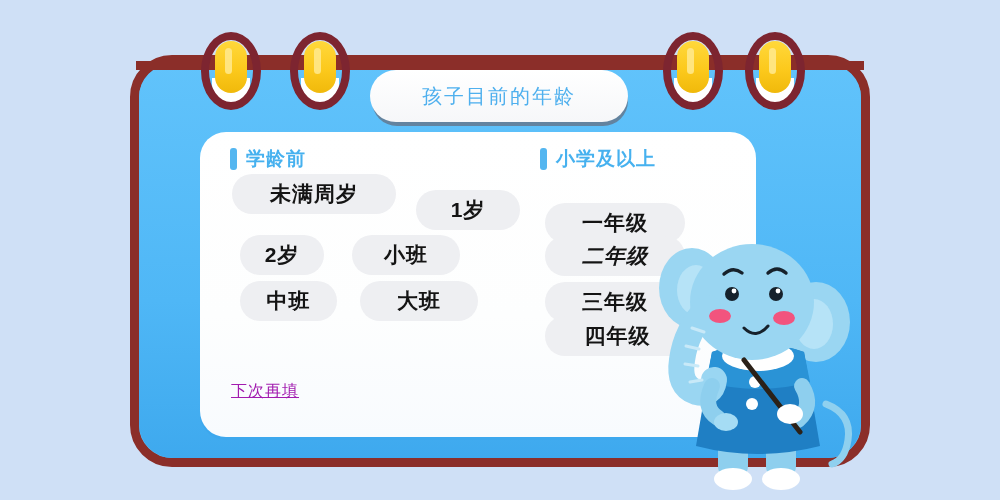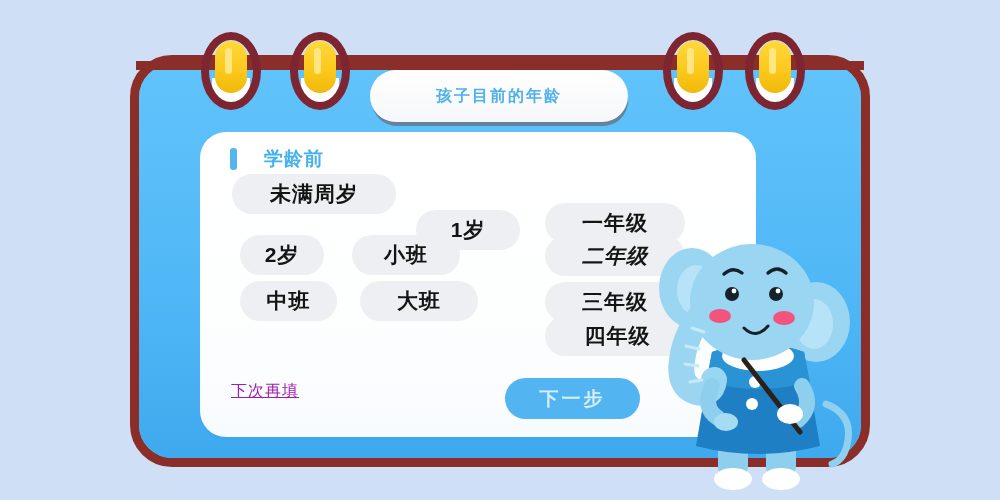--- a/index.html
+++ b/index.html
@@ -148,32 +148,32 @@
     top: 70px;
     width: 258px;
     height: 52px;
     border-radius: 26px;
     background: linear-gradient(180deg, #ffffff 0%, #f6f7f9 100%);
     display: flex;
     align-items: center;
     justify-content: center;
   }
   .title-text {
-    font-size: 16px;
-    font-weight: bold;
+    font-size: 20px;
+    font-weight: normal;
     color: #4fb0ee;
     letter-spacing: 2px;
   }
 
   
   .section-head {
     position: absolute;
     display: flex;
     align-items: center;
-    gap: 27px;
+    gap: 9px;
   }
   .section-head .bar {
     width: 7px;
     height: 22px;
     border-radius: 3px;
     background: #54b6f0;
   }
   .section-head .label {
     font-size: 19px;
     font-weight: bold;
@@ -280,36 +280,39 @@
 
   <div class="title-shadow"></div>
   <div class="title-pill">
     <span class="title-text">孩子目前的年龄</span>
   </div>
 
   <div class="section-head head-left">
     <span class="bar"></span>
     <span class="label">学龄前</span>
   </div>
+  <div class="section-head head-right">
+    <span class="bar"></span>
+    <span class="label">小学及以上</span>
+  </div>
 
   <div id="chips">
       <div class="chip" style="left: 232px; top: 174px; width: 164px;">未满周岁</div>
-      <div class="chip" style="left: 416px; top: 190px; width: 104px; margin-top: 20px;">1岁</div>
+      <div class="chip" style="left: 416px; top: 190px; width: 104px;">1岁</div>
       <div class="chip" style="left: 240px; top: 235px; width: 84px;">2岁</div>
       <div class="chip" style="left: 352px; top: 235px; width: 108px;">小班</div>
       <div class="chip" style="left: 240px; top: 281px; width: 97px; text-align: center;">中班</div>
       <div class="chip" style="left: 360px; top: 281px; width: 118px;">大班</div>
       <div class="chip" style="left: 545px; top: 203px; width: 140px;">一年级</div>
       <div class="chip" style="left: 545px; top: 236px; width: 140px; font-style: italic;">二年级</div>
       <div class="chip" style="left: 545px; top: 282px; width: 140px;">三年级</div>
       <div class="chip" style="left: 545px; top: 316px; width: 145px;">四年级</div>
     </div>
 
   <a class="later-link" href="#">下次再填</a>
-  <div class="next-btn">下一步</div>
 
   <div class="mascot">
     <svg width="230" height="258" viewBox="0 0 230 258" xmlns="http://www.w3.org/2000/svg">
 
       <path d="M186 168 q26 10 22 36 q-3 20 -16 24" fill="none" stroke="#8fd0ef" stroke-width="7" stroke-linecap="round"></path>
 
       <ellipse cx="52" cy="52" rx="33" ry="40" fill="#9ad6f2"></ellipse>
       <ellipse cx="56" cy="54" rx="19" ry="25" fill="#b6e3f7"></ellipse>
 
       <ellipse cx="176" cy="86" rx="34" ry="40" fill="#9ad6f2"></ellipse>

